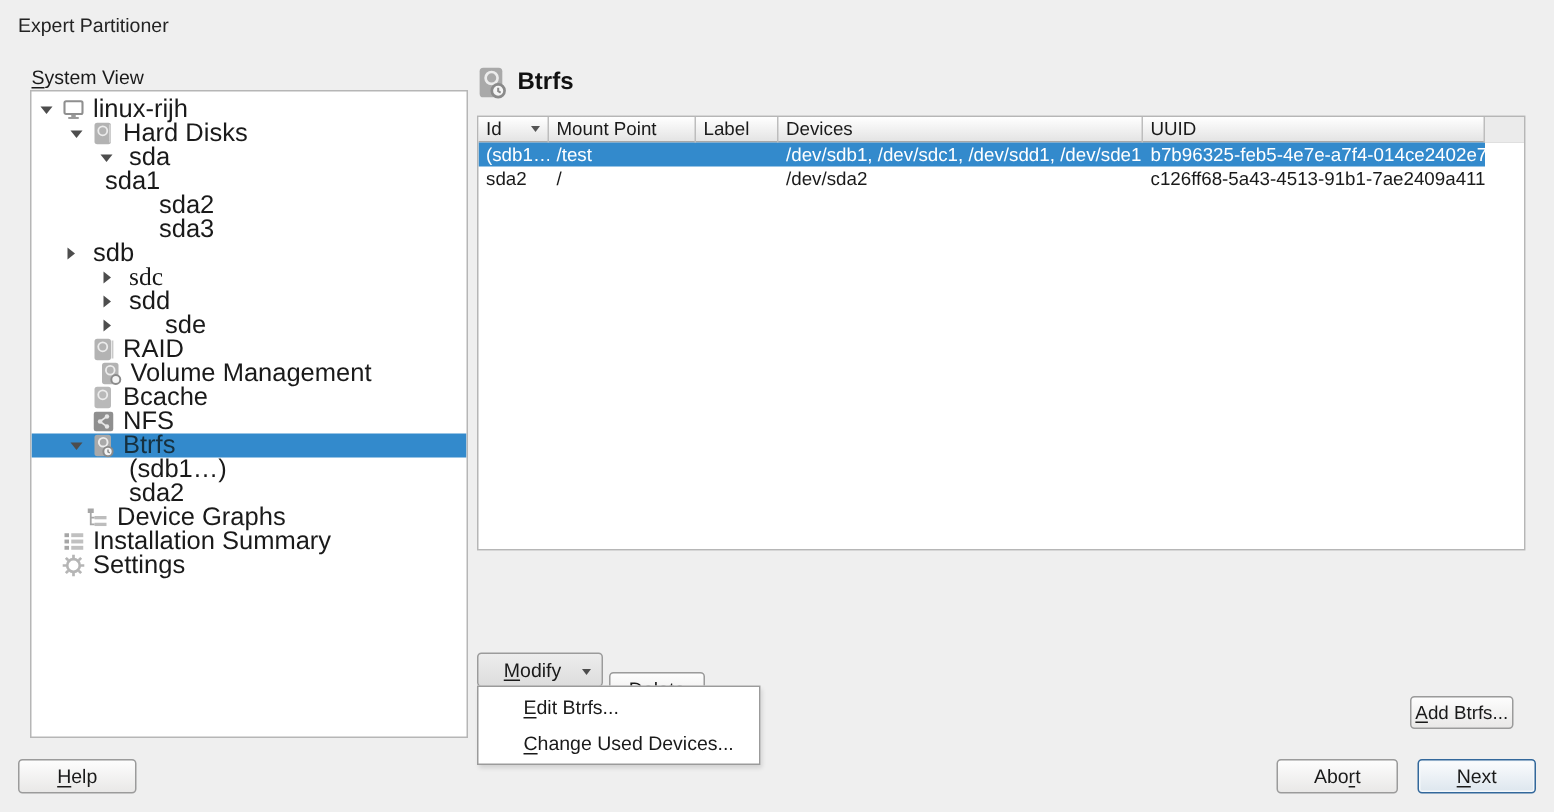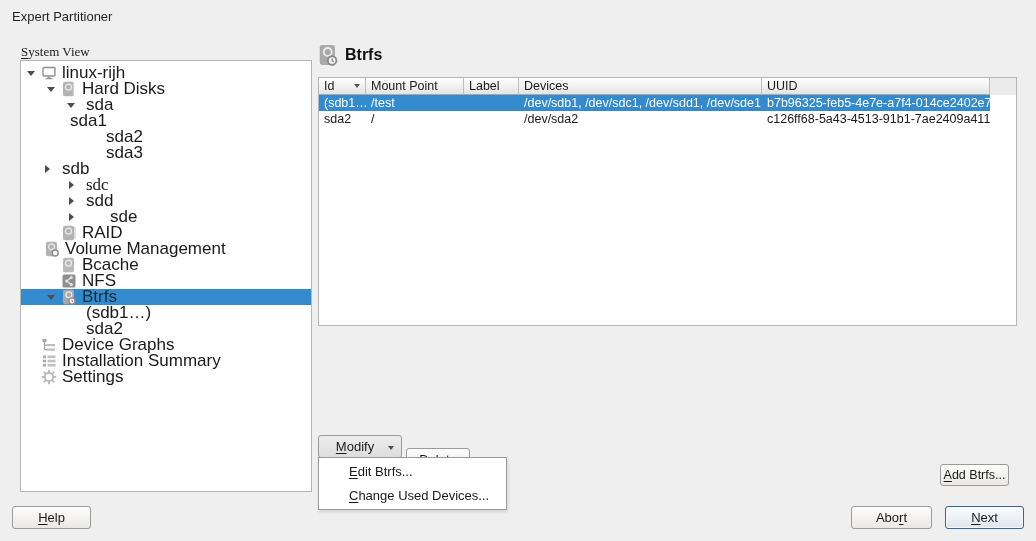--- a/index.html
+++ b/index.html
@@ -9,21 +9,21 @@
     background:#efefef;
     color:#1a1a1a;
     position:relative;
     overflow:hidden;
     font-size:13px;
   }
   u { text-decoration:underline; text-underline-offset:2px; }
 
   #window-title { position:absolute; left:12px; top:9px; font-size:13px; color:#232323; }
 
-  #system-view-label { position:absolute; left:21px; top:44px; font-size:13px;font-family:Liberation Serif, serif; }
+  #system-view-label { position:absolute; left:21px; top:44px; font-size:13px; }
 
   
   #tree-panel {
     position:absolute; left:20px; top:60px; width:292px; height:432px;
     background:#ffffff; border:1px solid #b6b6b6; overflow:hidden;
     padding-top:4px;
   }
   .tree-row { height:16px; line-height:16px; display:flex; align-items:center; white-space:nowrap; cursor:default; }
   .tree-row.selected { background:var(--sel); color:#16303f; }
   .arrow-slot { width:20px; height:16px; flex:0 0 20px; position:relative; }
@@ -41,21 +41,21 @@
   .tree-icon svg { width:16px; height:16px; display:block; }
   .tree-label { margin-left:5px; font-size:17px; }
 
   
   #heading { position:absolute; left:317px; top:44px; display:flex; align-items:center; }
   #heading-icon { width:22px; height:22px; }
   #heading-icon svg { width:22px; height:22px; display:block; }
   #heading-text { font-size:16px; font-weight:bold; margin-left:6px; color:#111; }
 
   #table {
-    position:absolute; left:318px; top:77px; width:699px; height:249px;
+    position:absolute; left:318px; top:77px; width:699px; height:290px;
     background:#ffffff; border:1px solid #b6b6b6; overflow:hidden;
   }
   #table-header { display:flex; height:17px; border-bottom:1px solid #a8a8a8;
     background:linear-gradient(#ffffff,#e4e4e4); }
   .hcell { height:17px; line-height:16px; padding-left:5px; font-size:12.5px; color:#1a1a1a;
     border-right:1px solid #bdbdbd; position:relative; white-space:nowrap; overflow:hidden; }
   .hcell-filler { flex:1; border-right:none; background:#ebebeb; }
   .sort-arrow { position:absolute; right:5px; top:6px; width:0; height:0;
     border-left:3.5px solid transparent; border-right:3.5px solid transparent;
     border-top:4.5px solid #555; }
@@ -177,21 +177,21 @@
       <span class="arrow-slot"></span>
       <span class="tree-icon">
         <svg viewBox="0 0 16 16">
           <rect x="2" y="0.8" width="11" height="14.4" rx="1.8" fill="#b3b3b3"></rect>
           <circle cx="7.5" cy="6.2" r="3" fill="none" stroke="#ececec" stroke-width="1.2"></circle>
           <rect x="13.4" y="2" width="1.2" height="12" fill="#c9c9c9"></rect>
         </svg>
       </span>
       <span class="tree-label">RAID</span>
     </div>
-    <div class="tree-row" style="padding-left: 3px;">
+    <div class="tree-row" style="padding-left: 25px;">
       <span class="arrow-slot"></span>
       <span class="tree-icon">
         <svg viewBox="0 0 16 16">
           <rect x="2" y="0.8" width="11" height="14.4" rx="1.8" fill="#b3b3b3"></rect>
           <circle cx="7.5" cy="5.8" r="2.9" fill="none" stroke="#ececec" stroke-width="1.2"></circle>
           <circle cx="11.2" cy="12" r="3" fill="#f4f4f4" stroke="#8a8a8a" stroke-width="1.3"></circle>
         </svg>
       </span>
       <span class="tree-label">Volume Management</span>
     </div>
@@ -233,21 +233,21 @@
       <span class="tree-label">Btrfs</span>
     </div>
     <div class="tree-row" style="padding-left: 40px;">
       <span class="arrow-slot"></span>
       <span class="tree-label">(sdb1…)</span>
     </div>
     <div class="tree-row" style="padding-left: 40px;">
       <span class="arrow-slot"></span>
       <span class="tree-label">sda2</span>
     </div>
-    <div class="tree-row" style="padding-left: 0px;">
+    <div class="tree-row" style="padding-left: 16px;">
       <span class="arrow-slot"></span>
       <span class="tree-icon">
         <svg viewBox="0 0 16 16">
           <rect x="1.5" y="2" width="4" height="3" fill="#a6a6a6"></rect>
           <rect x="6" y="7" width="8" height="2.2" fill="#bdbdbd"></rect>
           <rect x="6" y="11.5" width="8" height="2.2" fill="#bdbdbd"></rect>
           <path d="M3.5 5 v7.6 h2.5 M3.5 8.1 h2.5" fill="none" stroke="#a6a6a6" stroke-width="1.2"></path>
         </svg>
       </span>
       <span class="tree-label">Device Graphs</span>

